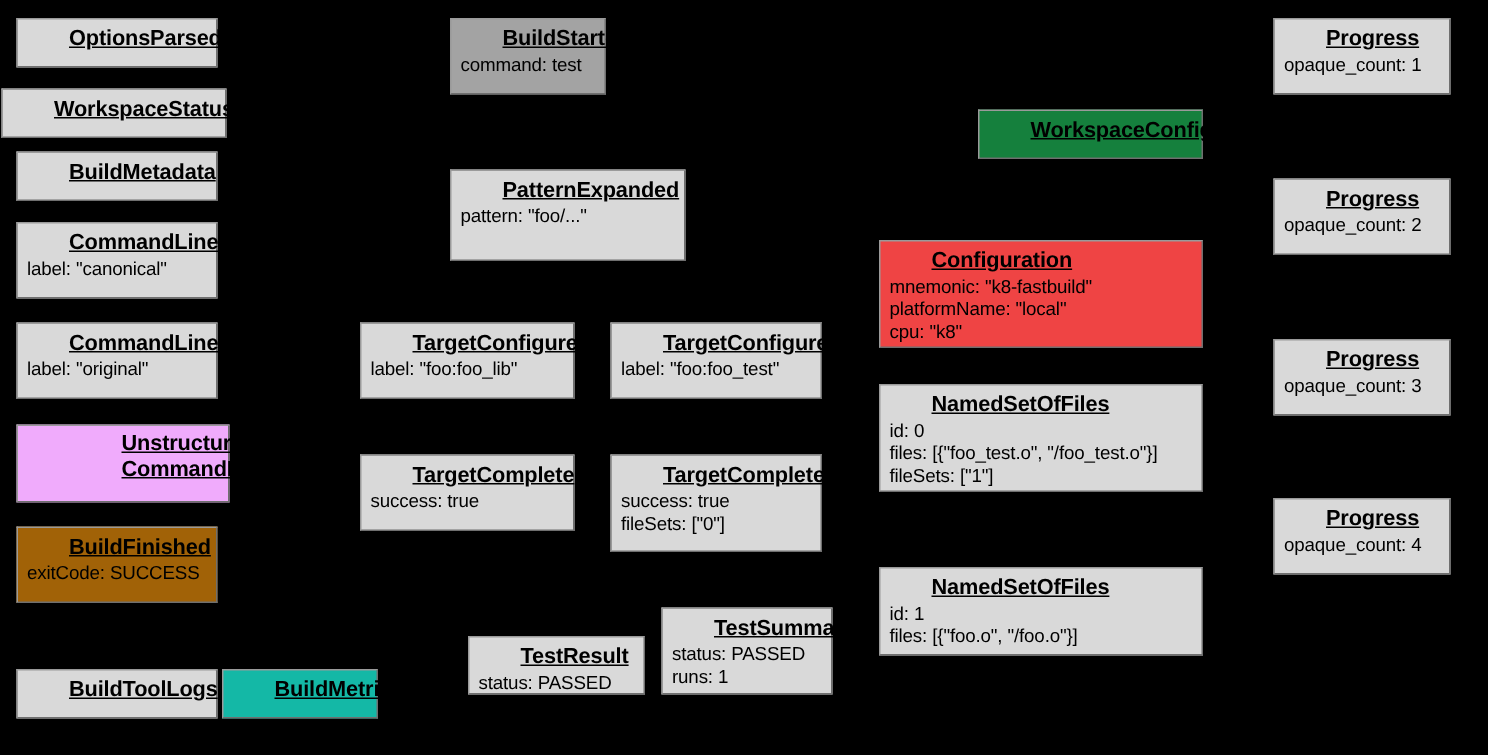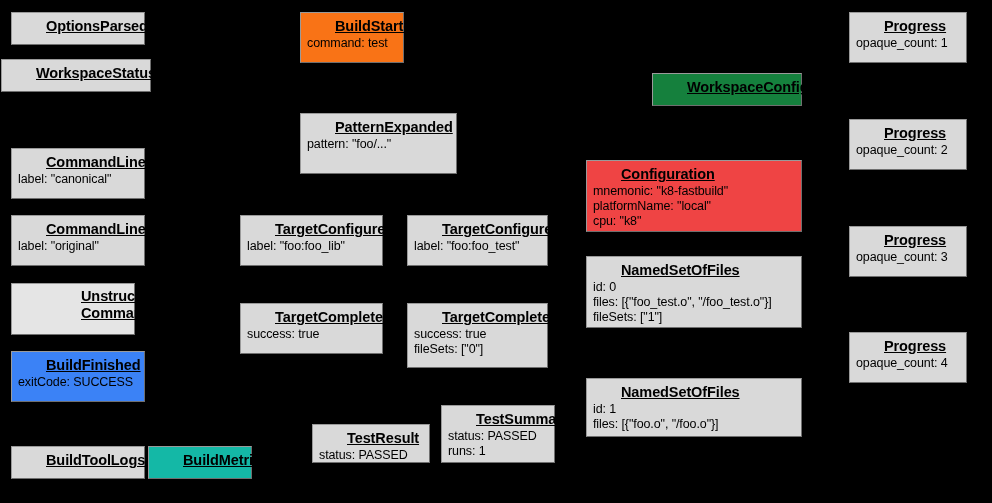--- a/index.html
+++ b/index.html
@@ -41,44 +41,45 @@
     font-weight: normal;
     white-space: pre-line;
     letter-spacing: -0.1px;
   }
 </style>
 </head>
 <body>
 
 <div id="canvas" style="width: 992px; height: 503px; background: rgb(0, 0, 0);">
     <div class="node" style="left: 11px; top: 12px; width: 134px; height: 33px; background: rgb(217, 217, 217);"><div class="node-title">OptionsParsed</div></div>
-    <div class="node" style="left: 300px; top: 12px; width: 104px; height: 51px; background: #f97316;"><div class="node-title">BuildStarted</div><div class="node-fields">command: test</div></div>
+    <div class="node" style="left: 300px; top: 12px; width: 104px; height: 51px; background: #a3a3a3;"><div class="node-title">BuildStarted</div><div class="node-fields">command: test</div></div>
     <div class="node" style="left: 849px; top: 12px; width: 118px; height: 51px; background: rgb(217, 217, 217);"><div class="node-title">Progress</div><div class="node-fields">opaque_count: 1</div></div>
     <div class="node" style="left: 1px; top: 59px; width: 150px; height: 33px; background: rgb(217, 217, 217);"><div class="node-title">WorkspaceStatus</div></div>
     <div class="node" style="left: 652px; top: 73px; width: 150px; height: 33px; background: #15803d;"><div class="node-title">WorkspaceConfig</div></div>
+    <div class="node" style="left: 11px; top: 101px; width: 134px; height: 33px; background: rgb(217, 217, 217);"><div class="node-title">BuildMetadata</div></div>
     <div class="node" style="left: 300px; top: 113px; width: 157px; height: 61px; background: rgb(217, 217, 217);"><div class="node-title">PatternExpanded</div><div class="node-fields">pattern: "foo/..."</div></div>
     <div class="node" style="left: 849px; top: 119px; width: 118px; height: 51px; background: rgb(217, 217, 217);"><div class="node-title">Progress</div><div class="node-fields">opaque_count: 2</div></div>
     <div class="node" style="left: 11px; top: 148px; width: 134px; height: 51px; background: rgb(217, 217, 217);"><div class="node-title">CommandLine</div><div class="node-fields">label: "canonical"</div></div>
     <div class="node" style="left: 586px; top: 160px; width: 216px; height: 72px; background: #ef4444;"><div class="node-title">Configuration</div><div class="node-fields">mnemonic: "k8-fastbuild"
 platformName: "local"
 cpu: "k8"</div></div>
     <div class="node" style="left: 11px; top: 215px; width: 134px; height: 51px; background: rgb(217, 217, 217);"><div class="node-title">CommandLine</div><div class="node-fields">label: "original"</div></div>
     <div class="node" style="left: 240px; top: 215px; width: 143px; height: 51px; background: rgb(217, 217, 217);"><div class="node-title">TargetConfigured</div><div class="node-fields">label: "foo:foo_lib"</div></div>
     <div class="node" style="left: 407px; top: 215px; width: 141px; height: 51px; background: rgb(217, 217, 217);"><div class="node-title">TargetConfigured</div><div class="node-fields">label: "foo:foo_test"</div></div>
     <div class="node" style="left: 849px; top: 226px; width: 118px; height: 51px; background: rgb(217, 217, 217);"><div class="node-title">Progress</div><div class="node-fields">opaque_count: 3</div></div>
     <div class="node" style="left: 586px; top: 256px; width: 216px; height: 72px; background: rgb(217, 217, 217);"><div class="node-title">NamedSetOfFiles</div><div class="node-fields">id: 0
 files: [{"foo_test.o", "/foo_test.o"}]
 fileSets: ["1"]</div></div>
-    <div class="node" style="left: 11px; top: 283px; width: 124px; height: 52px; background: #e5e5e5; padding-left: 41px;"><div class="node-title">Unstructured
+    <div class="node" style="left: 11px; top: 283px; width: 142px; height: 52px; background: #f0abfc; padding-left: 41px;"><div class="node-title">Unstructured
 CommandLine</div></div>
     <div class="node" style="left: 240px; top: 303px; width: 143px; height: 51px; background: rgb(217, 217, 217);"><div class="node-title">TargetComplete</div><div class="node-fields">success: true</div></div>
     <div class="node" style="left: 407px; top: 303px; width: 141px; height: 65px; background: rgb(217, 217, 217);"><div class="node-title">TargetComplete</div><div class="node-fields">success: true
 fileSets: ["0"]</div></div>
     <div class="node" style="left: 849px; top: 332px; width: 118px; height: 51px; background: rgb(217, 217, 217);"><div class="node-title">Progress</div><div class="node-fields">opaque_count: 4</div></div>
-    <div class="node" style="left: 11px; top: 351px; width: 134px; height: 51px; background: #3b82f6;"><div class="node-title">BuildFinished</div><div class="node-fields">exitCode: SUCCESS</div></div>
+    <div class="node" style="left: 11px; top: 351px; width: 134px; height: 51px; background: #a16207;"><div class="node-title">BuildFinished</div><div class="node-fields">exitCode: SUCCESS</div></div>
     <div class="node" style="left: 586px; top: 378px; width: 216px; height: 59px; background: rgb(217, 217, 217);"><div class="node-title">NamedSetOfFiles</div><div class="node-fields">id: 1
 files: [{"foo.o", "/foo.o"}]</div></div>
     <div class="node" style="left: 441px; top: 405px; width: 114px; height: 58px; background: rgb(217, 217, 217);"><div class="node-title">TestSummary</div><div class="node-fields">status: PASSED
 runs: 1</div></div>
     <div class="node" style="left: 312px; top: 424px; width: 118px; height: 39px; background: rgb(217, 217, 217);"><div class="node-title">TestResult</div><div class="node-fields">status: PASSED</div></div>
     <div class="node" style="left: 11px; top: 446px; width: 134px; height: 33px; background: rgb(217, 217, 217);"><div class="node-title">BuildToolLogs</div></div>
     <div class="node" style="left: 148px; top: 446px; width: 104px; height: 33px; background: #14b8a6;"><div class="node-title">BuildMetrics</div></div>
   </div>
 
 </body></html>

